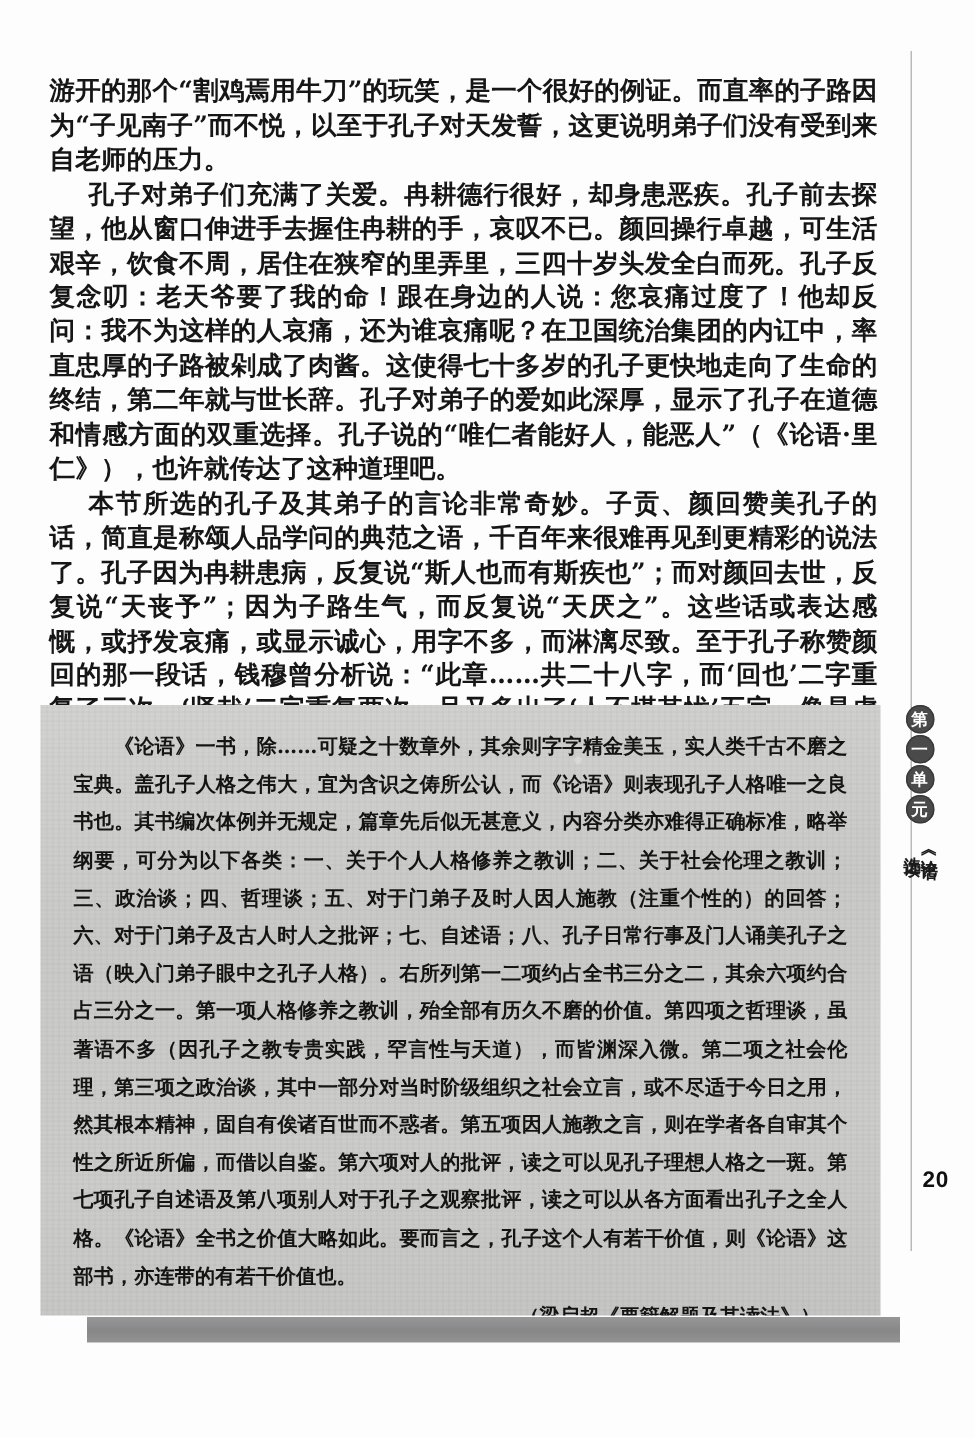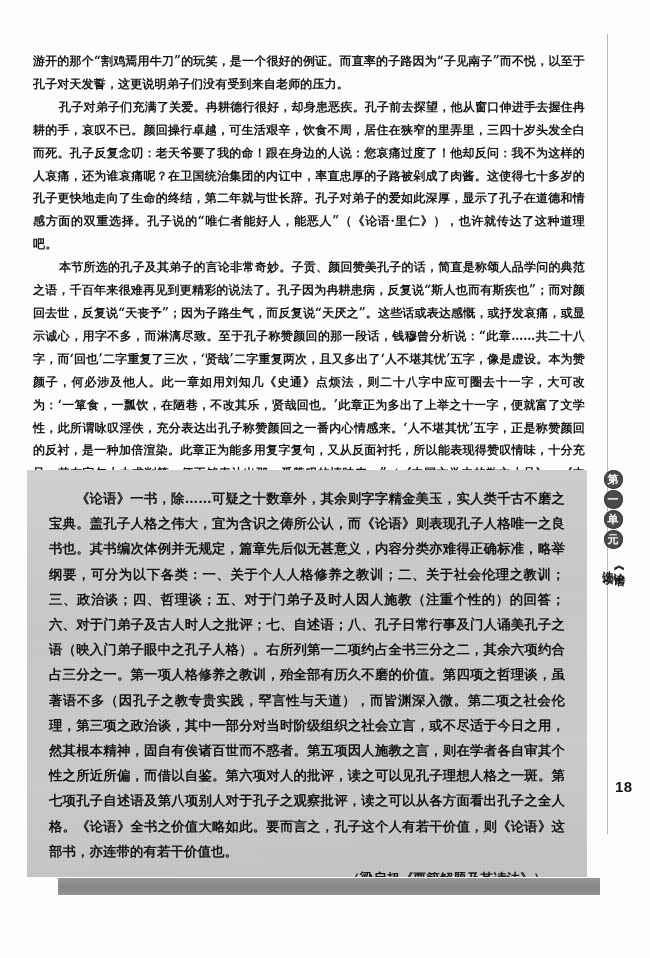--- a/index.html
+++ b/index.html
@@ -26,21 +26,21 @@
   
   .body-column {
     position: absolute;
     left: 33px;
     top: 50px;
     width: 552px;
   }
 
   .para {
     margin: 0 0 0px 0;
-    font-size: 12px;
+    font-size: 17px;
     line-height: 22.9px;
     text-align: justify;
     text-justify: inter-ideograph;
     letter-spacing: 0.15px;
     color: #161616;
     font-weight: 600;
     text-indent: 0;
   }
   .para.indent { text-indent: 26px; }
 
@@ -178,20 +178,20 @@
   <div class="unit-badge">一</div>
   <div class="unit-badge">单</div>
   <div class="unit-badge">元</div>
   <div class="side-vertical-text">
     <span>《论语》</span>
     <span class="gap"></span>
     <span>选读</span>
   </div>
 </div>
 
-<div class="page-number">18</div>
+<div class="page-number">20</div>
 
 <div class="quote-shadow"></div>
 
 <div class="quote-box">
   <p class="quote-text">《论语》一书，除……可疑之十数章外，其余则字字精金美玉，实人类千古不磨之宝典。盖孔子人格之伟大，宜为含识之俦所公认，而《论语》则表现孔子人格唯一之良书也。其书编次体例并无规定，篇章先后似无甚意义，内容分类亦难得正确标准，略举纲要，可分为以下各类：一、关于个人人格修养之教训；二、关于社会伦理之教训；三、政治谈；四、哲理谈；五、对于门弟子及时人因人施教（注重个性的）的回答；六、对于门弟子及古人时人之批评；七、自述语；八、孔子日常行事及门人诵美孔子之语（映入门弟子眼中之孔子人格）。右所列第一二项约占全书三分之二，其余六项约合占三分之一。第一项人格修养之教训，殆全部有历久不磨的价值。第四项之哲理谈，虽著语不多（因孔子之教专贵实践，罕言性与天道），而皆渊深入微。第二项之社会伦理，第三项之政治谈，其中一部分对当时阶级组织之社会立言，或不尽适于今日之用，然其根本精神，固自有俟诸百世而不惑者。第五项因人施教之言，则在学者各自审其个性之所近所偏，而借以自鉴。第六项对人的批评，读之可以见孔子理想人格之一斑。第七项孔子自述语及第八项别人对于孔子之观察批评，读之可以从各方面看出孔子之全人格。《论语》全书之价值大略如此。要而言之，孔子这个人有若干价值，则《论语》这部书，亦连带的有若干价值也。</p>
   <p class="quote-attrib">（梁启超《要籍解题及其读法》）</p>
 </div>
 
 </body></html>

